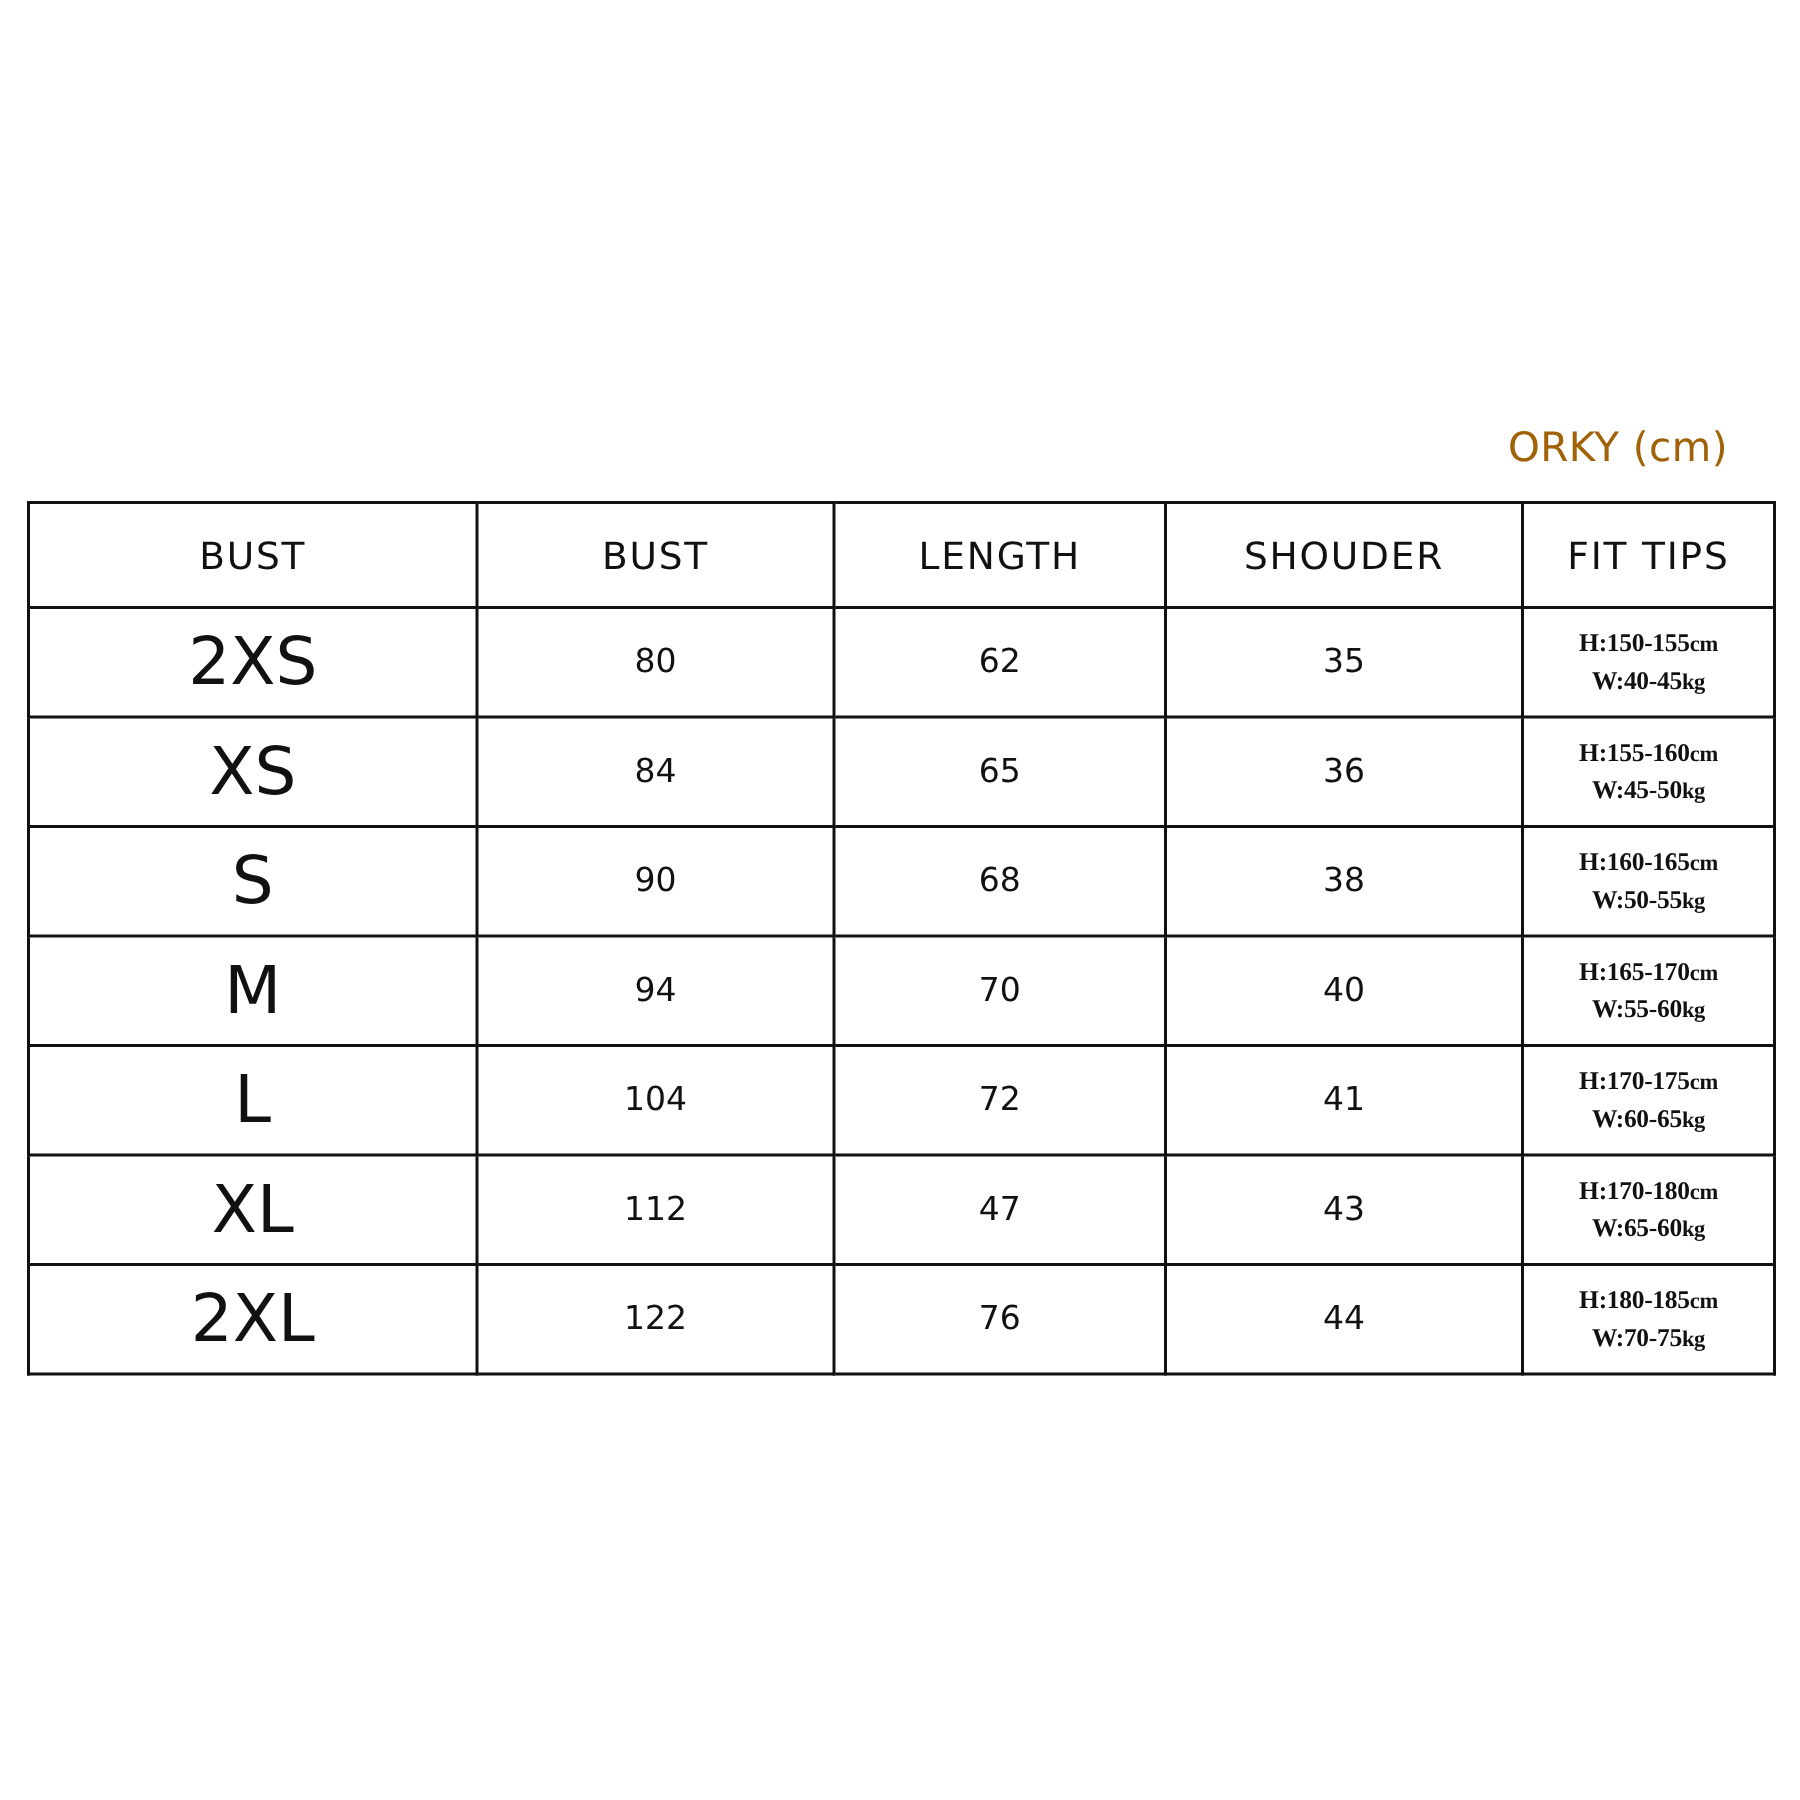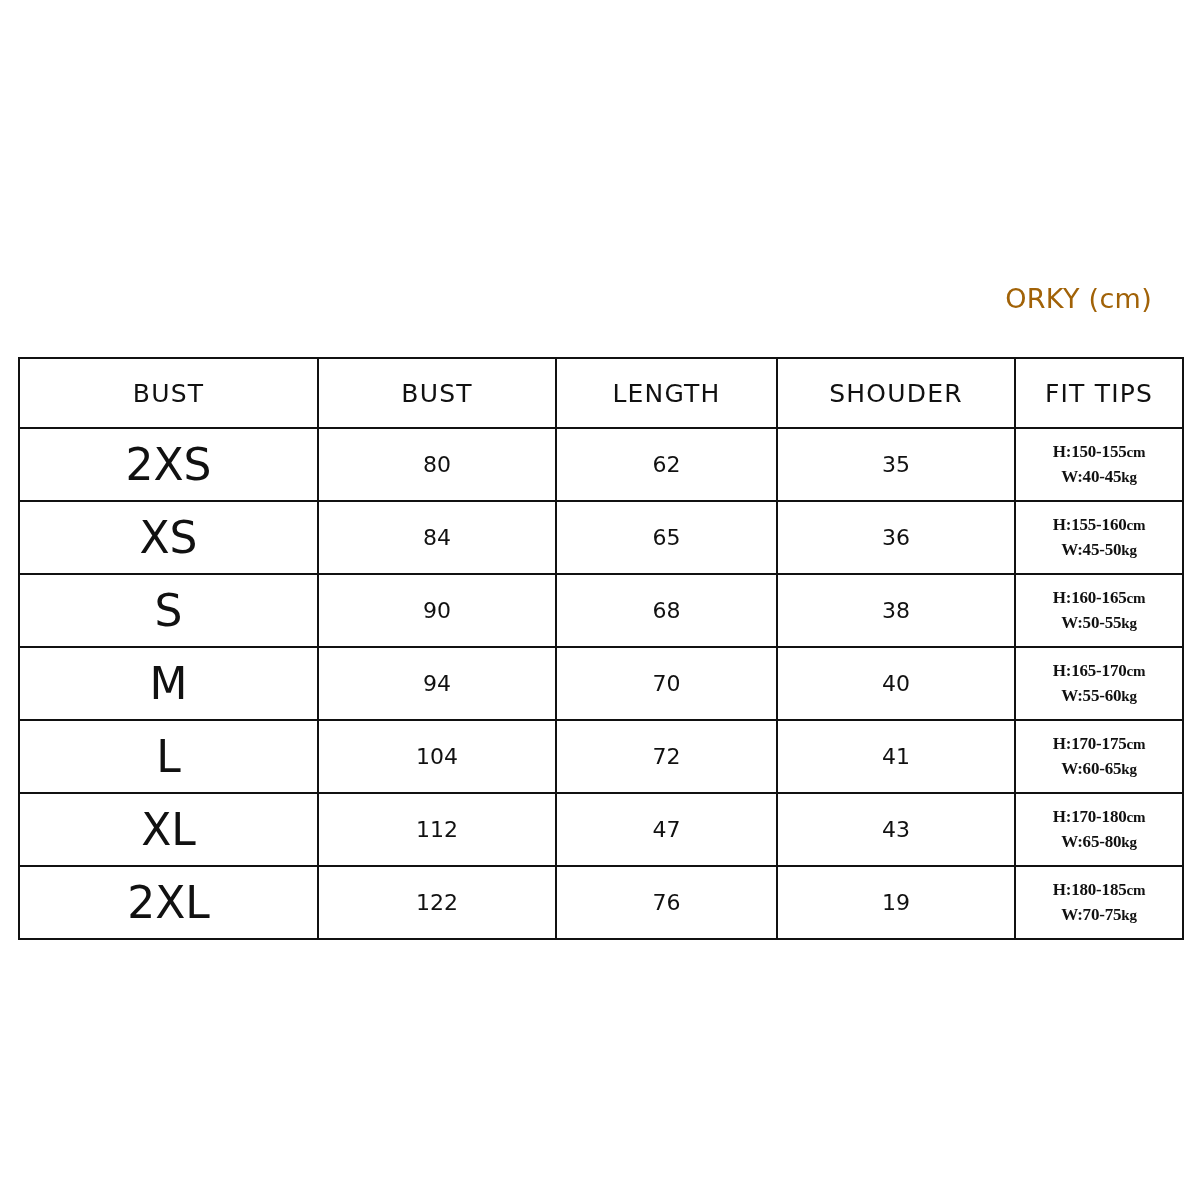--- a/index.html
+++ b/index.html
@@ -28,21 +28,21 @@
     top: 283px;
     font-size: 27px;
     font-weight: 400;
     letter-spacing: 0.3px;
     color: #a16207;
     text-align: right;
   }
   .table-wrap {
     position: absolute;
     left: 18px;
-    top: 357px;
+    top: 334px;
     width: 920px;
   }
   table.size-table {
     border-collapse: collapse;
     width: 1164px;
     table-layout: fixed;
   }
   table.size-table td, table.size-table th {
     border: 2px solid #111111;
     padding: 0;
@@ -162,28 +162,28 @@
             <span class="fit-line"><span>W:60-65</span><span class="unit">kg</span></span>
           </td>
         </tr>
         <tr>
           <td class="size-cell">XL</td>
           <td>112</td>
           <td>47</td>
           <td>43</td>
           <td class="fit-cell">
             <span class="fit-line"><span>H:170-180</span><span class="unit">cm</span></span>
-            <span class="fit-line"><span>W:65-80</span><span class="unit">kg</span></span>
+            <span class="fit-line"><span>W:65-60</span><span class="unit">kg</span></span>
           </td>
         </tr>
         <tr>
           <td class="size-cell">2XL</td>
           <td>122</td>
           <td>76</td>
-          <td>19</td>
+          <td>44</td>
           <td class="fit-cell">
             <span class="fit-line"><span>H:180-185</span><span class="unit">cm</span></span>
             <span class="fit-line"><span>W:70-75</span><span class="unit">kg</span></span>
           </td>
         </tr>
       </tbody>
     </table>
   </div>
 
 </div>

